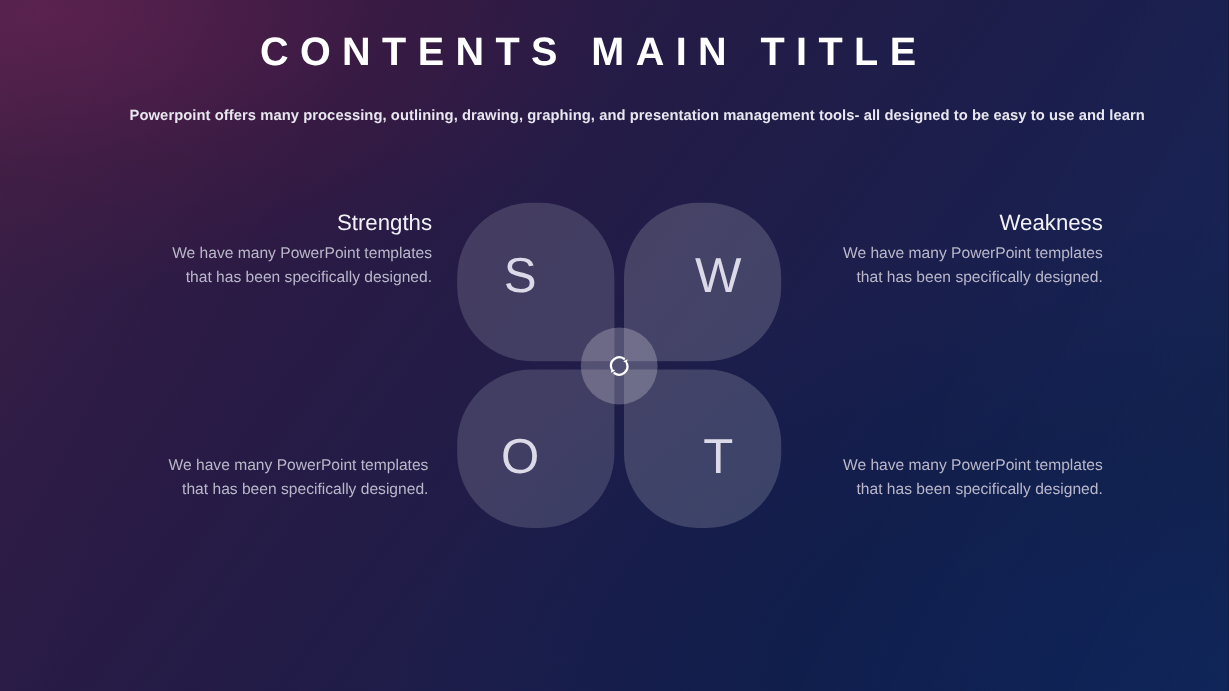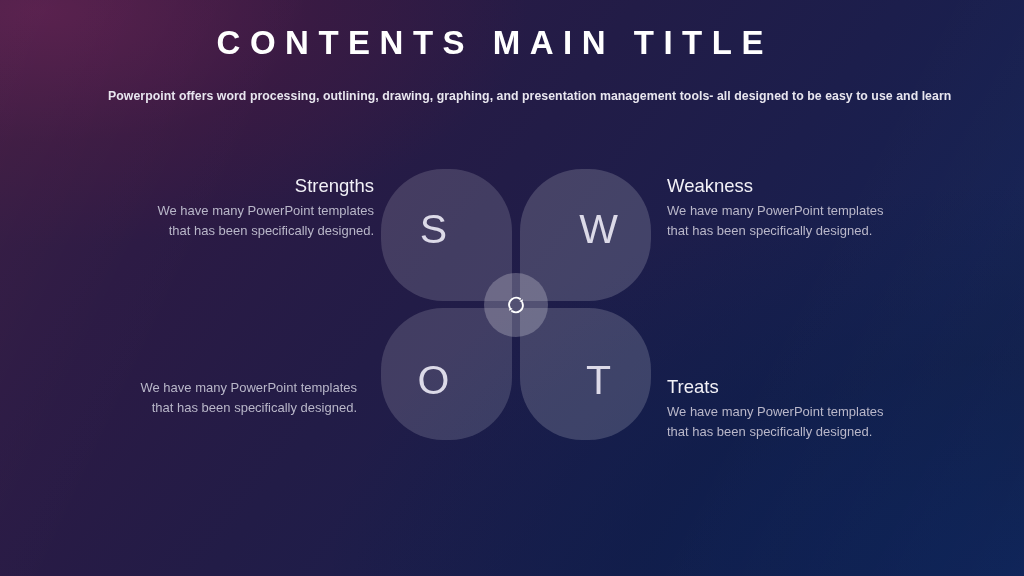--- a/index.html
+++ b/index.html
@@ -117,50 +117,50 @@
     background: rgba(255, 255, 255, 0.23);
     display: flex;
     align-items: center;
     justify-content: center;
   }
   #hub svg { display: block; }
 
   
   .block { position: absolute; width: 252px; }
   .block.left  { text-align: right; }
-  .block.right { text-align: left; }
+  .block.right { text-align: right; }
   .b-head {
     color: #f2f1f7;
     font-size: 18.5px;
     font-weight: 400;
     line-height: 24px;
     white-space: nowrap;
   }
   .b-body {
     color: #b9b7c9;
     font-size: 13px;
     font-weight: 400;
     line-height: 19.5px;
     margin-top: 3px;
   }
-  #blk-strengths     { left: 122px; top: 174px; }
+  #blk-strengths     { left: 108px; top: 174px; }
   #blk-weakness      { left: 667px; top: 174px; }
   #blk-opportunities { left: 105px; top: 375px; }
   #blk-treats        { left: 667px; top: 375px; }
 </style>
 </head>
 <body>
 
 <div id="slide">
 
   <div id="sheen"></div>
 
   <div id="title">CONTENTS MAIN TITLE</div>
 
-  <div id="subtitle">Powerpoint offers word processing, outlining, drawing, graphing, and presentation management tools- all designed to be easy to use and learn</div>
+  <div id="subtitle">Powerpoint offers many processing, outlining, drawing, graphing, and presentation management tools- all designed to be easy to use and learn</div>
 
   <div id="cluster">
 
     <div class="petal p-s">
       <span>S</span>
     </div>
 
     <div class="petal p-w">
       <span>W</span>
     </div>
@@ -205,20 +205,19 @@
   </div>
 
   <div class="block left" id="blk-opportunities">
     <div class="b-body">
       <div>We have many PowerPoint templates</div>
       <div>that has been specifically  designed.</div>
     </div>
   </div>
 
   <div class="block right" id="blk-treats">
-    <div class="b-head">Treats</div>
     <div class="b-body">
       <div>We have many PowerPoint templates</div>
       <div>that has been specifically  designed.</div>
     </div>
   </div>
 
 </div>
 
 </body></html>

